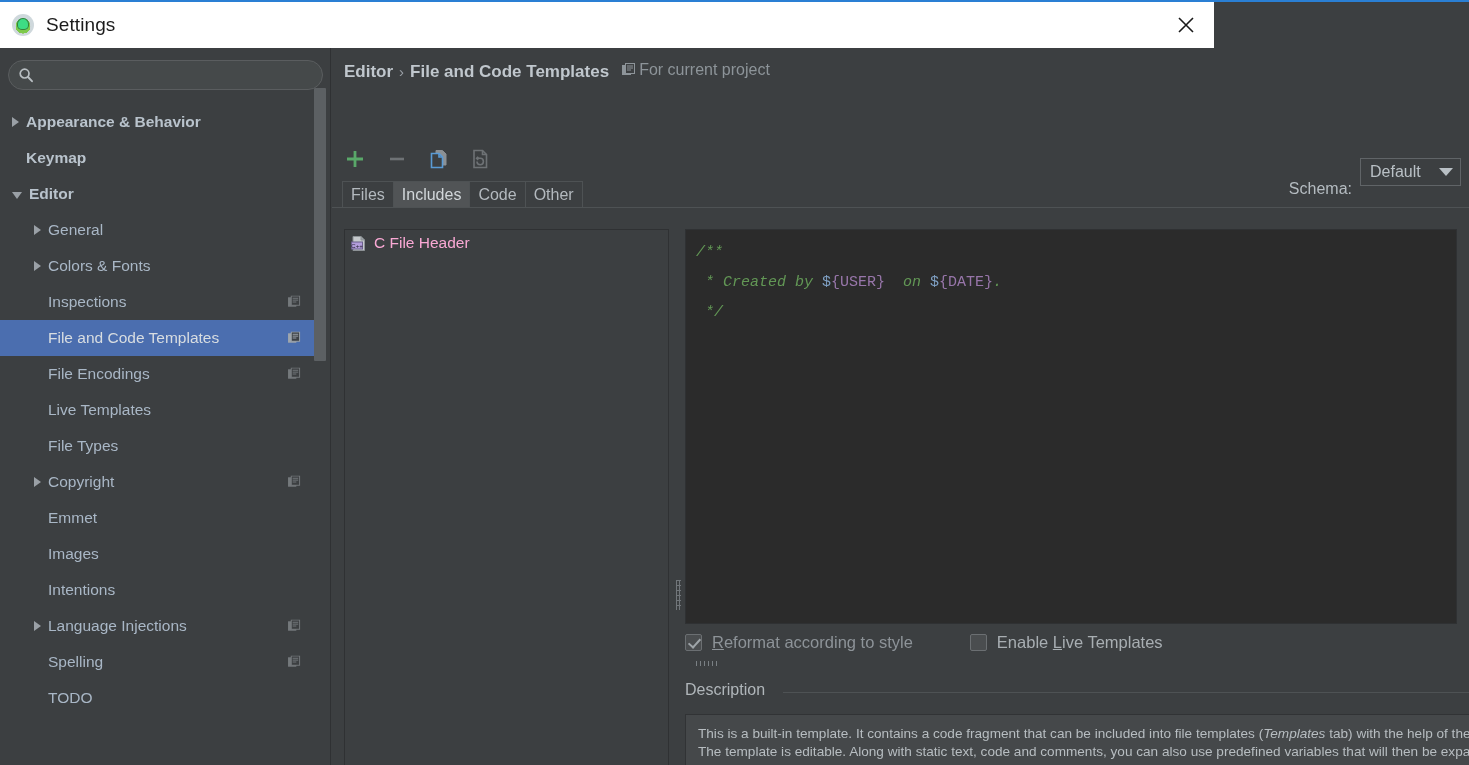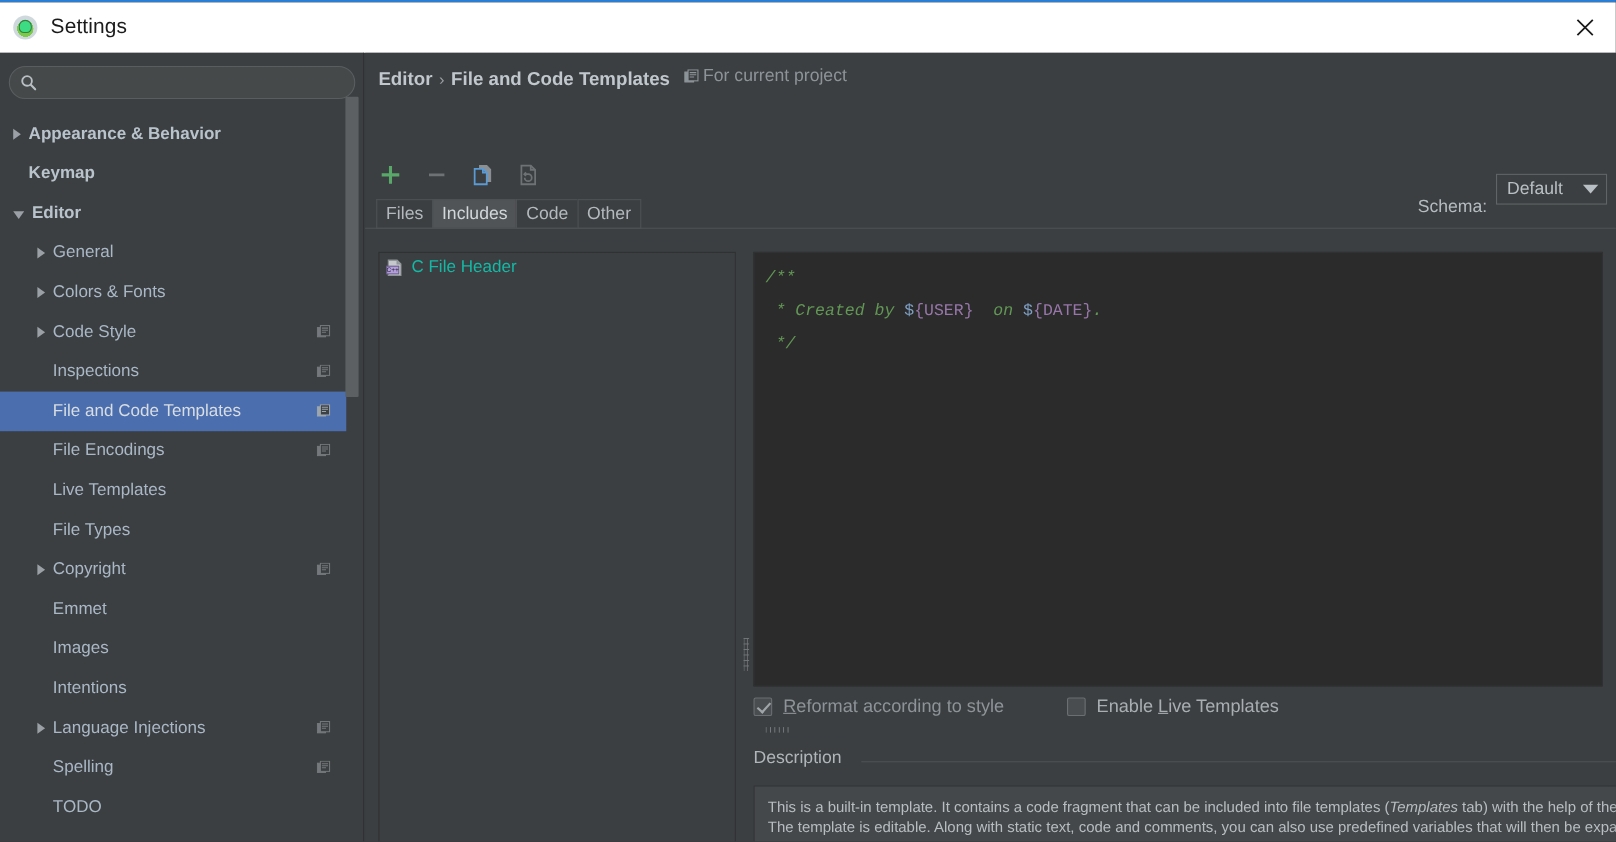--- a/index.html
+++ b/index.html
@@ -16,21 +16,21 @@
     position: relative;
     width: 1469px; height: 765px;
     border-top: 2px solid #2a7fd4;
     background: #3c3f41;
     overflow: hidden;
   }
 
   
   #titlebar {
     position: absolute; top: 0; left: 0;
-    width: 1469px; height: 46px;
+    width: 1214px; height: 46px;
     background: #ffffff;
     display: flex; align-items: center;
   }
   #app-icon {
     margin-left: 12px; width: 22px; height: 22px;
     border-radius: 50%;
     background: radial-gradient(circle at 50% 55%, #7ec94a 0 45%, #cfd8dc 46% 100%);
     position: relative; flex: none;
   }
   #app-icon::after {
@@ -207,21 +207,21 @@
   }
   .list-row {
     height: 26px; display: flex; align-items: center;
     padding-left: 6px; cursor: pointer;
   }
   .list-row.sel {
     background: #4b6eaf;
     border: 1px solid #20222b;
     margin: 0 0 0 0;
   }
-  .list-row .txt { font-size: 15.5px; color: #14b8a6; margin-left: 6px; white-space: nowrap; }
+  .list-row .txt { font-size: 15.5px; color: #f9a8d4; margin-left: 6px; white-space: nowrap; }
   .list-row.sel .txt { font-weight: bold; color: #c8cfd5; }
   .file-ico { width: 17px; height: 17px; flex: none; }
 
   
   #splitter {
     position: absolute; left: 341px; top: 170px;
     width: 12px; height: 595px;
     cursor: col-resize;
   }
   #splitter-grip {
@@ -353,29 +353,20 @@
           <span class="tw open"></span>
           <span class="tree-label">Editor</span>
         </div>
         <div class="tree-item" style="padding-left: 34px;">
           <span class="tw "></span>
           <span class="tree-label">General</span>
         </div>
         <div class="tree-item" style="padding-left: 34px;">
           <span class="tw "></span>
           <span class="tree-label">Colors &amp; Fonts</span>
-        </div>
-        <div class="tree-item" style="padding-left: 34px;">
-          <span class="tw "></span>
-          <span class="tree-label">Code Style</span>
-          <svg class="scope-ico" viewBox="0 0 14 14">
-            <rect x="0.5" y="2.5" width="8" height="9" fill="#a3a9ad" stroke="#a3a9ad"></rect>
-            <rect x="3.5" y="0.5" width="9" height="10" fill="#3c3f41" stroke="#a3a9ad"></rect>
-            <path d="M5 3 h6 M5 5 h6 M5 7 h4" stroke="#a3a9ad" stroke-width="1"></path>
-          </svg>
         </div>
         <div class="tree-item" style="padding-left: 34px;">
           <span class="tw none" style="margin-right: 14px;"></span>
           <span class="tree-label">Inspections</span>
           <svg class="scope-ico" viewBox="0 0 14 14">
             <rect x="0.5" y="2.5" width="8" height="9" fill="#a3a9ad" stroke="#a3a9ad"></rect>
             <rect x="3.5" y="0.5" width="9" height="10" fill="#3c3f41" stroke="#a3a9ad"></rect>
             <path d="M5 3 h6 M5 5 h6 M5 7 h4" stroke="#a3a9ad" stroke-width="1"></path>
           </svg>
         </div>

